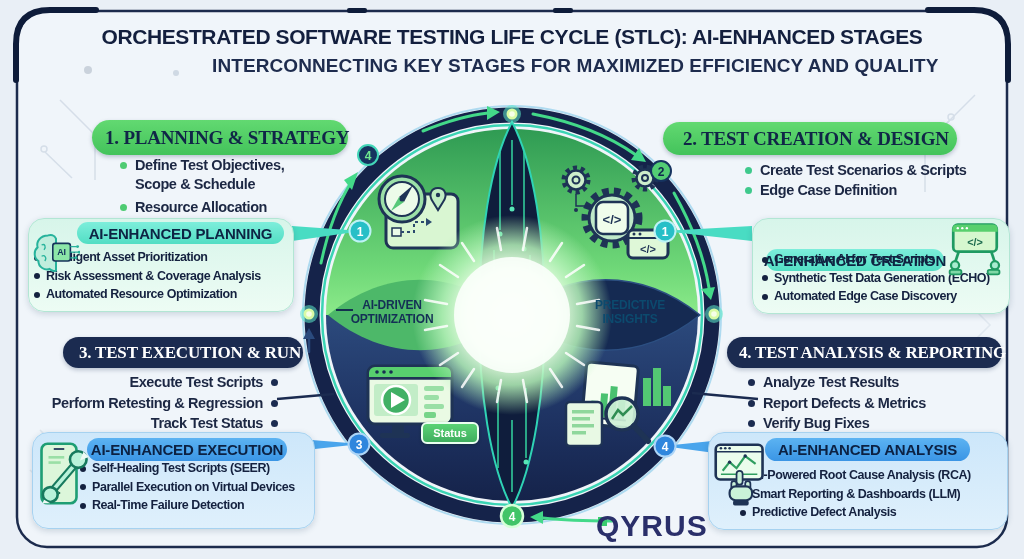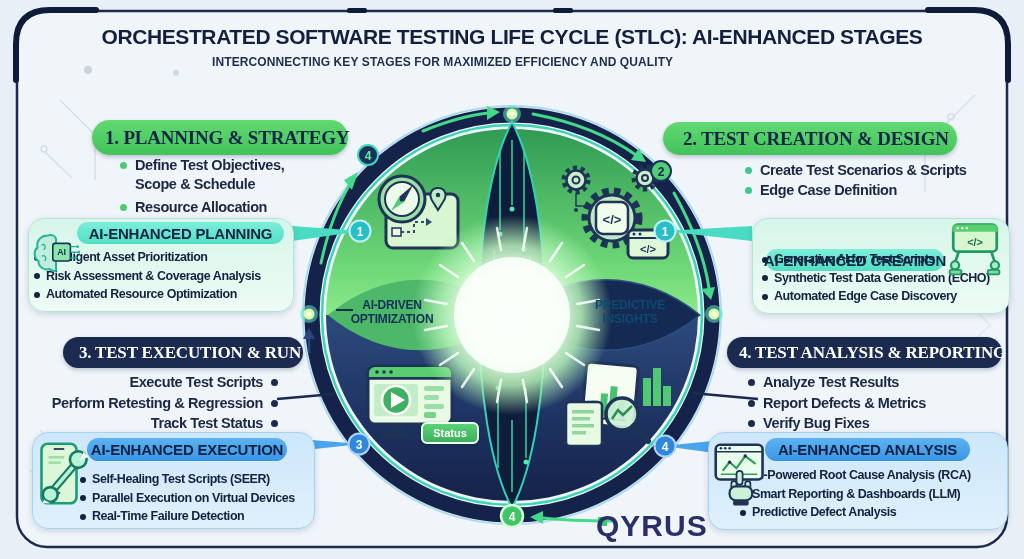--- a/index.html
+++ b/index.html
@@ -3,21 +3,21 @@
 <meta charset="utf-8">
 <style>
   html,body{margin:0;padding:0;background:#dfe6ee;}
   #canvas{position:relative;width:1024px;height:559px;background:#e9eff6;overflow:hidden;
           font-family:"Liberation Sans",sans-serif;}
   #wheel-svg{position:absolute;left:0;top:0;z-index:1;}
   .layer{position:absolute;z-index:3;}
   
   #title{left:37px;top:25px;width:950px;text-align:center;font-size:21px;font-weight:800;
          letter-spacing:-0.4px;color:#131f3e;white-space:nowrap;}
-  #subtitle{left:212px;top:55px;width:600px;text-align:left;font-size:12px;font-weight:700;
+  #subtitle{left:212px;top:55px;width:600px;text-align:right;font-size:19px;font-weight:700;
          letter-spacing:0.1px;color:#1e2c4e;white-space:nowrap;}
   
   .pill{display:flex;align-items:center;font-weight:800;letter-spacing:-0.2px;
         border-radius:18px;box-shadow:0 2px 4px rgba(20,40,80,.25);white-space:nowrap;font-family:Liberation Serif, serif;}
   .pill.green{background:linear-gradient(180deg,#62d971,#43c35b);color:#102647;}
   .pill.navy{background:linear-gradient(180deg,#223songs,#1b2b50);background:#1b2b50;color:#ffffff;}
   #stage1-pill{left:92px;top:120px;width:243px;height:35px;font-size:19px;padding-left:13px;}
   #stage2-pill{left:663px;top:122px;width:274px;height:33px;font-size:19px;padding-left:20px;}
   #stage3-pill{left:63px;top:337px;width:224px;height:31px;font-size:17px;padding-left:16px;}
   #stage4-pill{left:727px;top:337px;width:263px;height:31px;font-size:17px;padding-left:12px;}
@@ -54,21 +54,21 @@
   .ai-list li::before{content:"";position:absolute;left:0;top:6.5px;width:6px;height:6px;
         border-radius:50%;background:#14213f;}
   #ai1-box{left:28px;top:218px;width:264px;height:92px;}
   #ai1-head{left:77px;top:222px;width:207px;height:22px;}
   #ai1-list{left:34px;top:248px;}
   #ai2-box{left:752px;top:218px;width:256px;height:94px;}
   #ai2-head{left:766px;top:222px;width:178px;height:22px;margin-top:27px;}
   #ai2-list{left:762px;top:250px;}
   #ai3-box{left:32px;top:432px;width:281px;height:95px;}
   #ai3-head{left:87px;top:438px;width:200px;height:23px;}
-  #ai3-list{left:80px;top:470px;}
+  #ai3-list{left:80px;top:459px;}
   #ai4-box{left:708px;top:432px;width:298px;height:96px;}
   #ai4-head{left:765px;top:438px;width:205px;height:23px;}
   #ai4-list{left:740px;top:466px;}
   .ai-icon{position:absolute;z-index:4;}
   
   #hub-center{left:449px;top:266px;width:126px;text-align:center;color:#132a50;font-weight:800;}
   .hub-line{font-size:13px;line-height:13.5px;letter-spacing:-0.3px;}
   #hub-divider{width:56px;border-top:2px solid #33476e;margin:4px auto 4px auto;}
   #hub-left-label{left:342px;top:299px;width:100px;text-align:center;font-size:12px;font-weight:800;
         color:#143055;line-height:13.5px;letter-spacing:-0.2px;}

